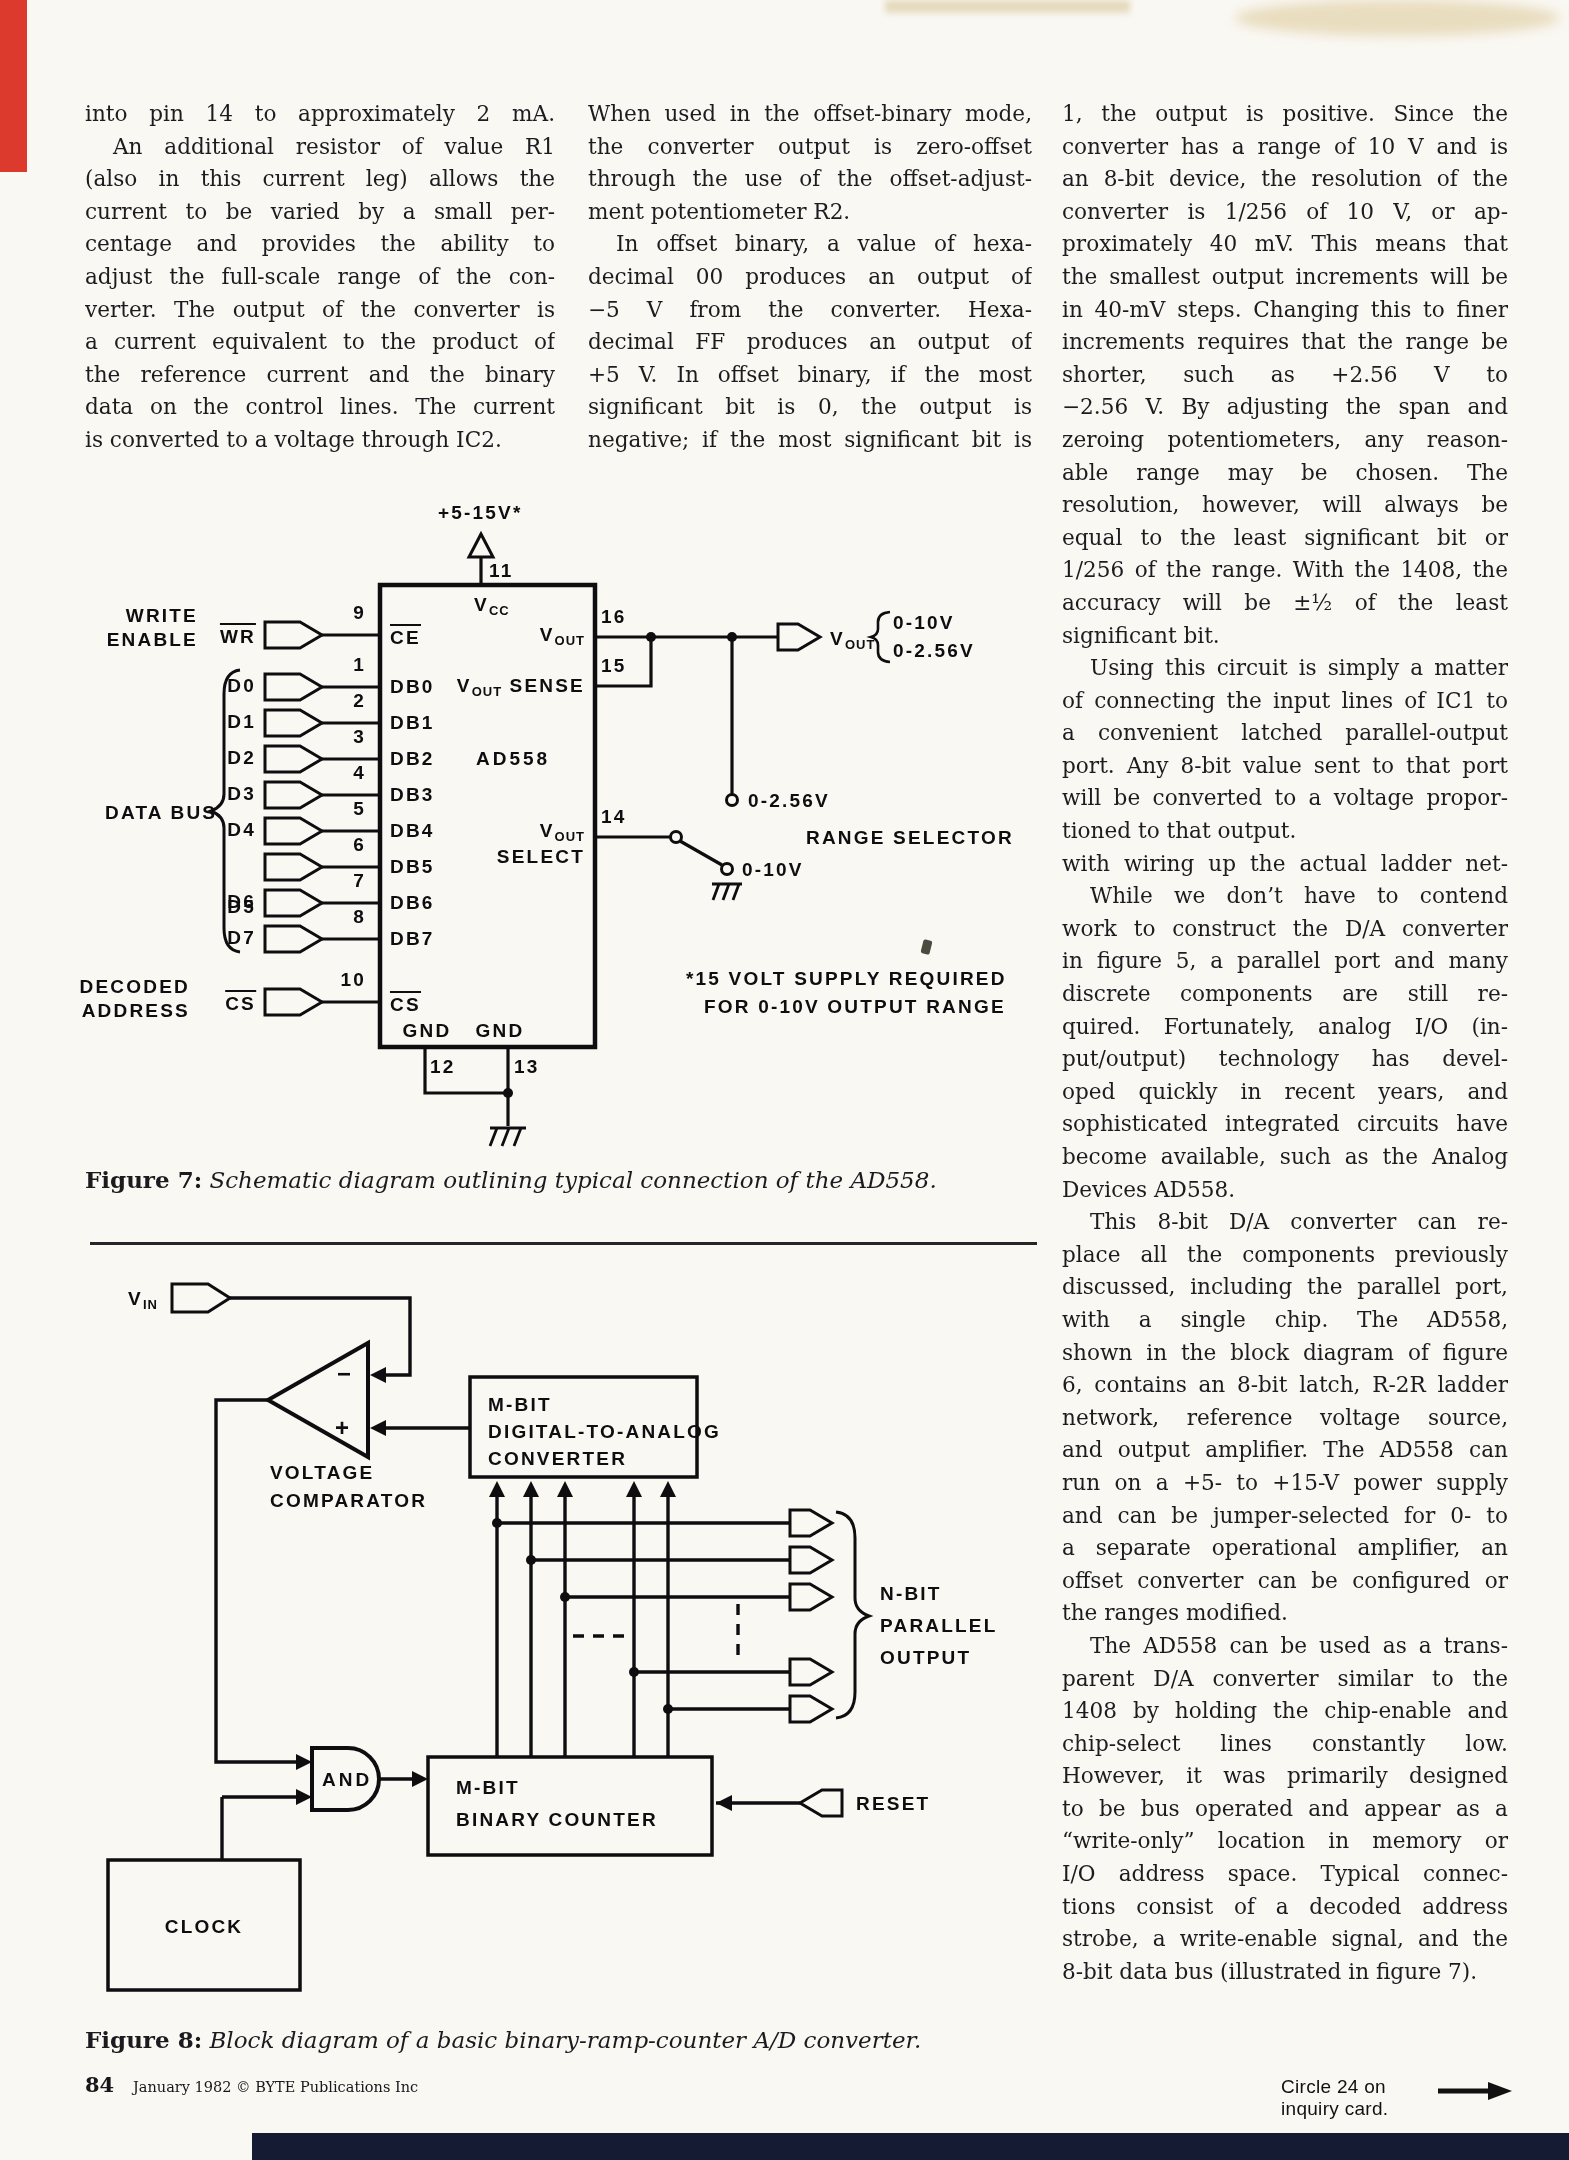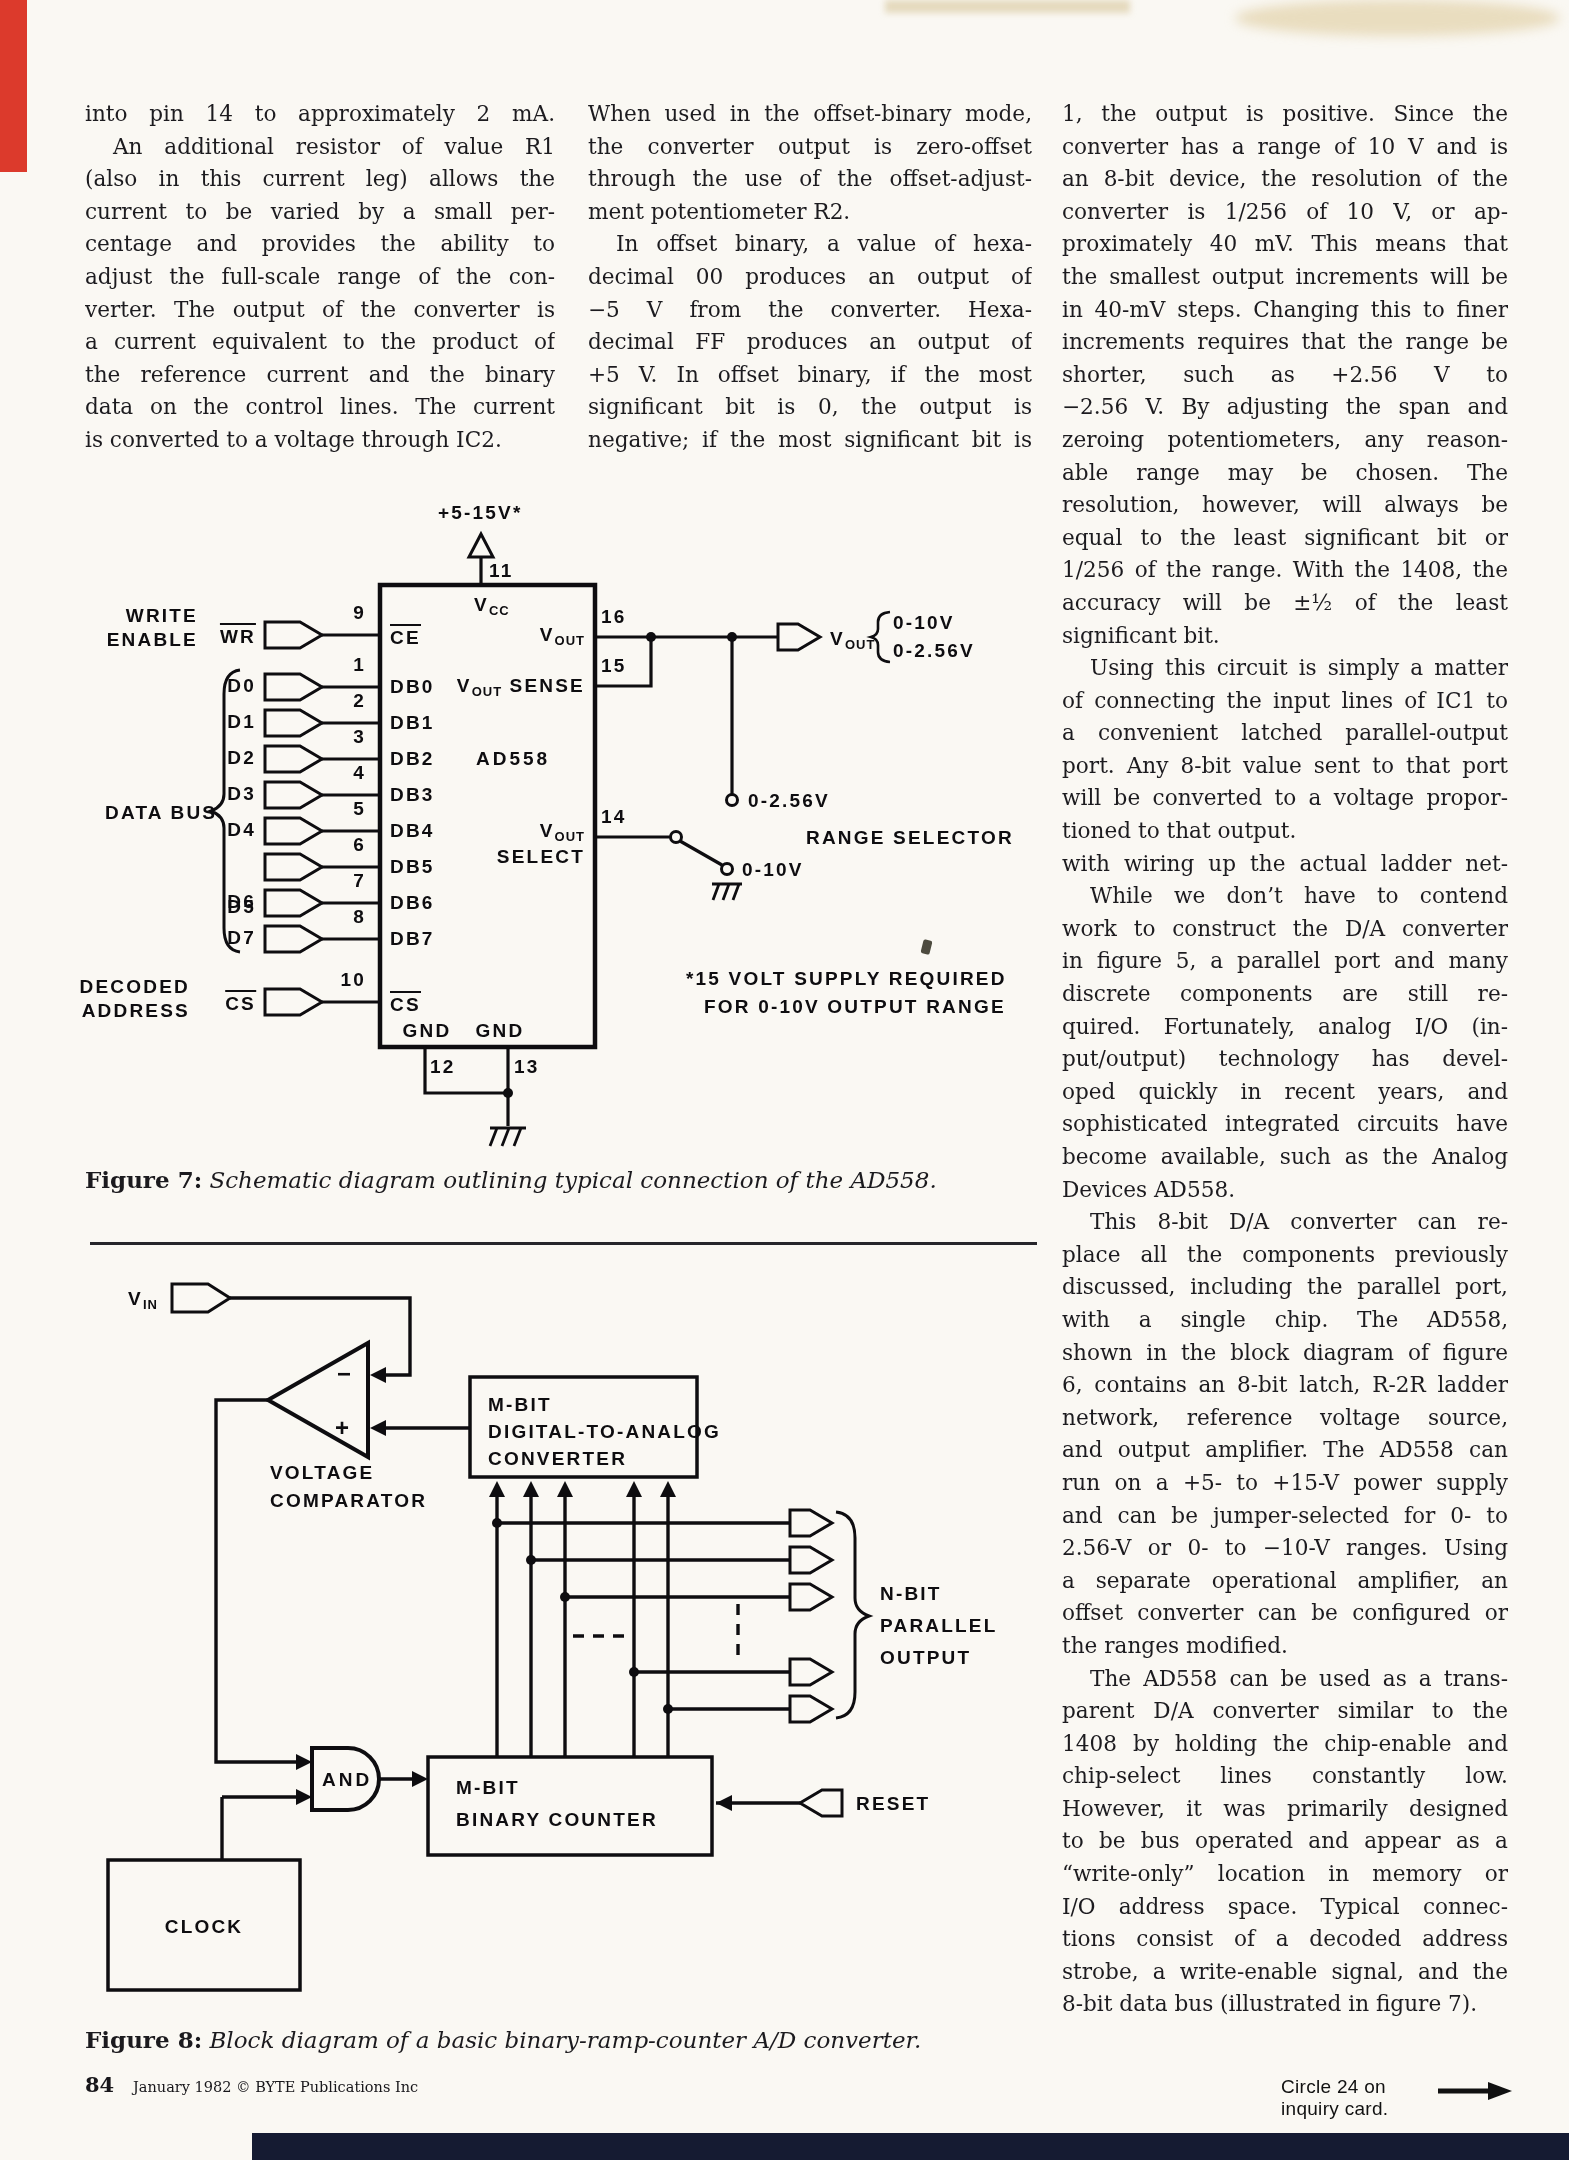--- a/index.html
+++ b/index.html
@@ -119,21 +119,20 @@
     <div class="tl ind">This 8-bit D/A converter can re-</div>
     <div class="tl">place all the components previously</div>
     <div class="tl">discussed, including the parallel port,</div>
     <div class="tl">with a single chip. The AD558,</div>
     <div class="tl">shown in the block diagram of figure</div>
     <div class="tl">6, contains an 8-bit latch, R-2R ladder</div>
     <div class="tl">network, reference voltage source,</div>
     <div class="tl">and output amplifier. The AD558 can</div>
     <div class="tl">run on a +5- to +15-V power supply</div>
     <div class="tl">and can be jumper-selected for 0- to</div>
-    <div class="tl">2.56-V or 0- to −10-V ranges. Using</div>
     <div class="tl">a separate operational amplifier, an</div>
     <div class="tl">offset converter can be configured or</div>
     <div class="tl end">the ranges modified.</div>
     <div class="tl ind">The AD558 can be used as a trans-</div>
     <div class="tl">parent D/A converter similar to the</div>
     <div class="tl">1408 by holding the chip-enable and</div>
     <div class="tl">chip-select lines constantly low.</div>
     <div class="tl">However, it was primarily designed</div>
     <div class="tl">to be bus operated and appear as a</div>
     <div class="tl">“write-only” location in memory or</div>

